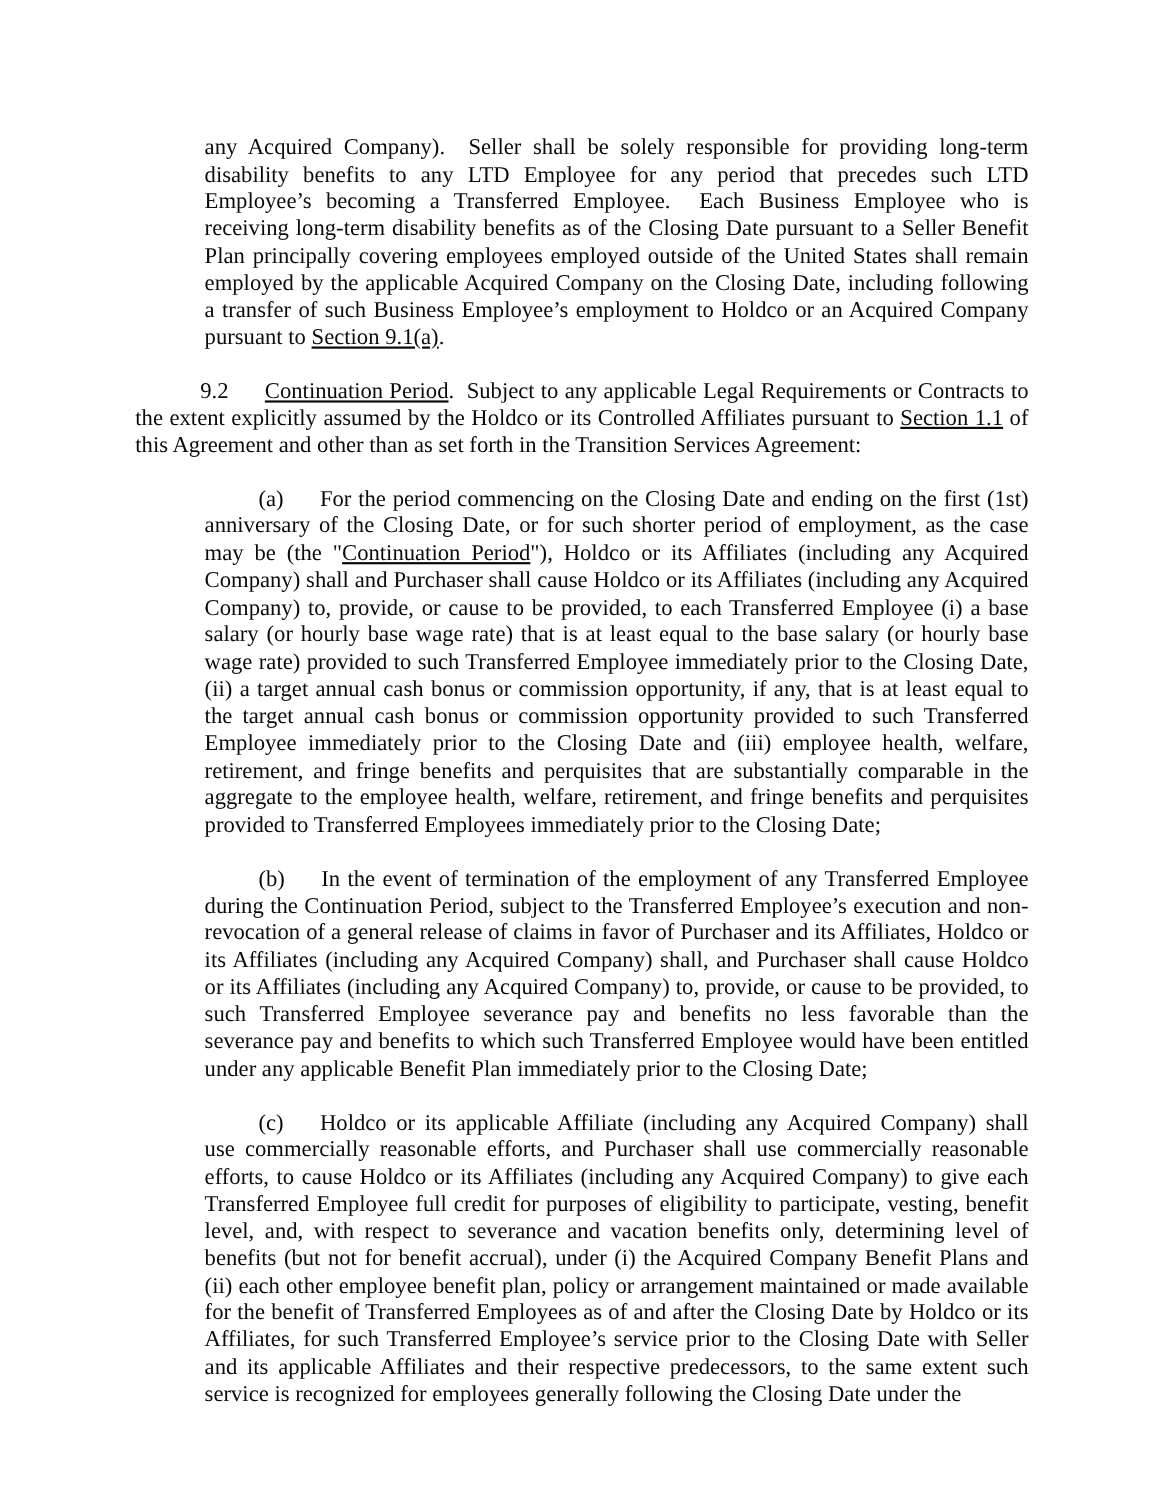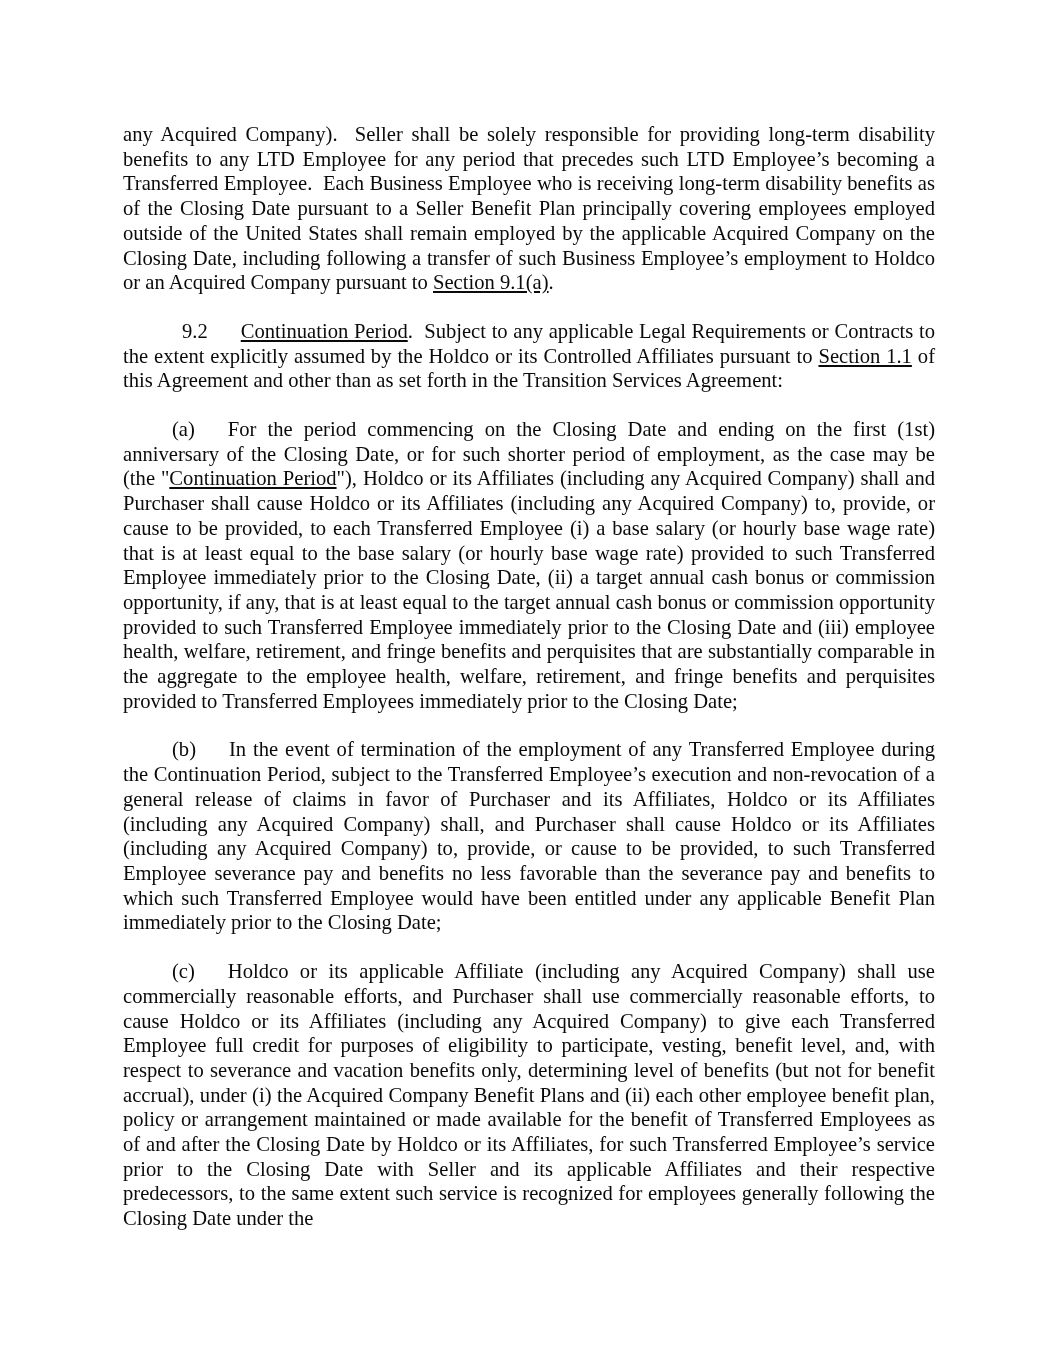--- a/index.html
+++ b/index.html
@@ -24,20 +24,21 @@
     top: 122px;
     width: 812px;
     text-align: justify;
   }
   p.para {
     margin: 0 0 24px 0;
     padding: 0;
   }
   
   p.continuation, p.subsection {
+    margin-left: 63px;
   }
   .sec-indent {
     display: inline-block;
     width: 59px;
   }
   .fl-indent {
     display: inline-block;
     width: 49px;
   }
   .tab {

